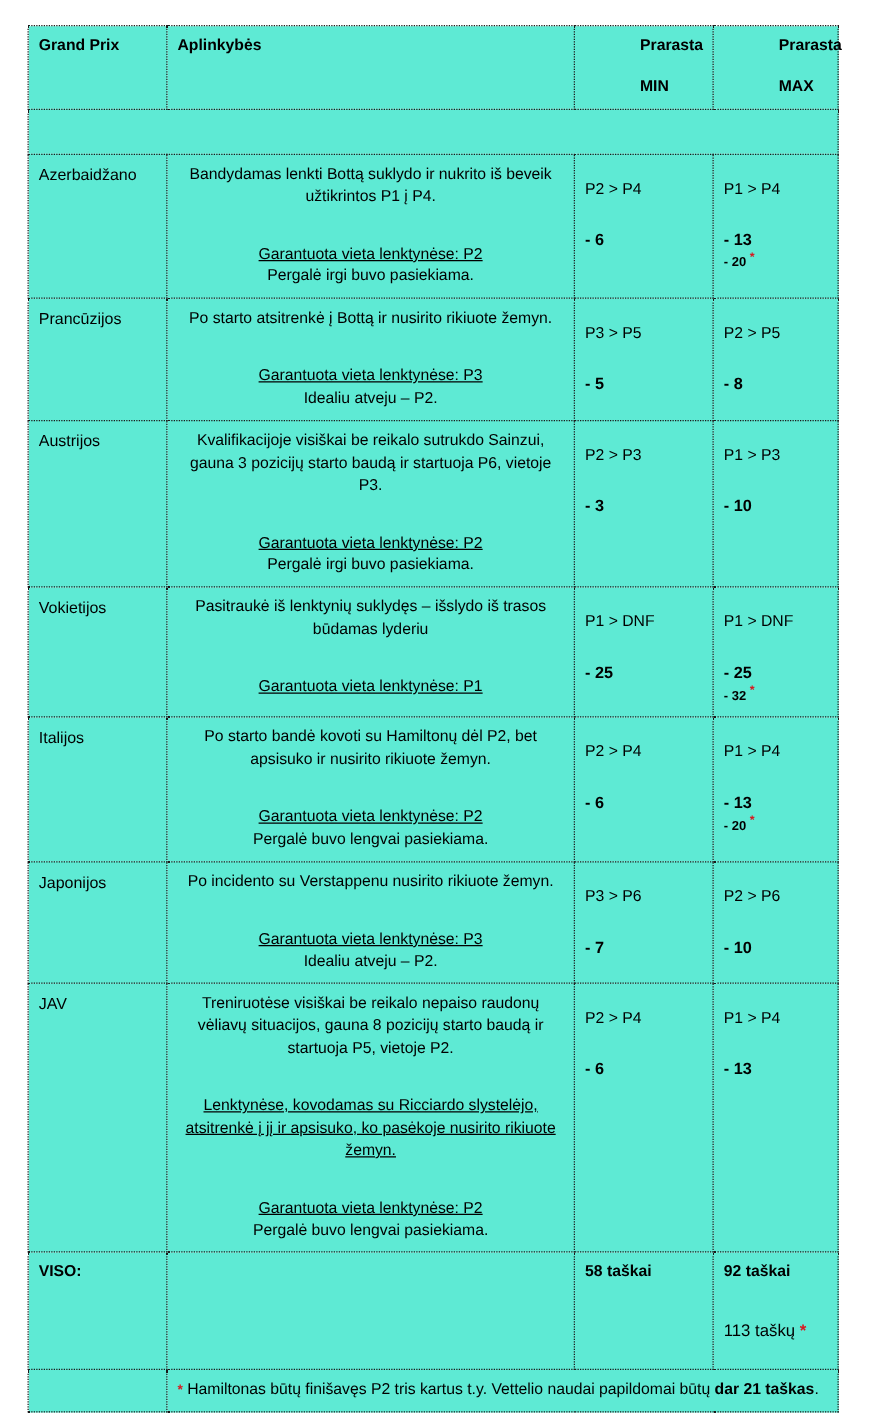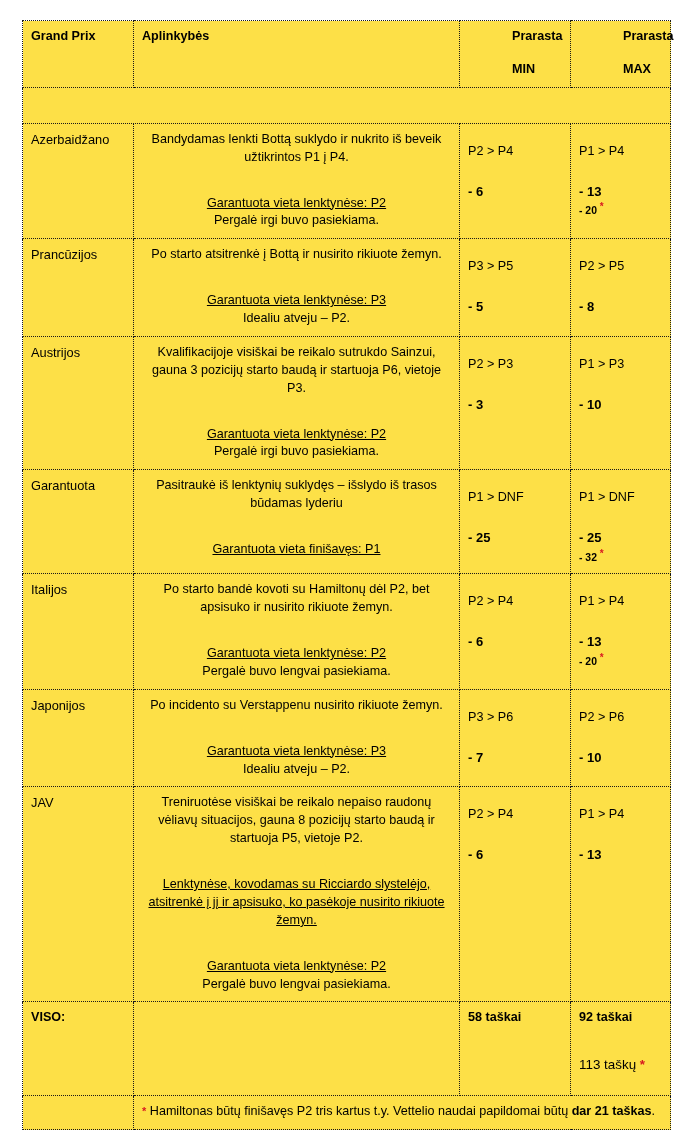--- a/index.html
+++ b/index.html
@@ -32,21 +32,21 @@
     table-layout: fixed;
     background: #ffffff;
   }
 
   table.grid td {
     border: 1px dotted #1a1a1a;
     vertical-align: top;
     padding: 7px 8px 8px 8px;
     font-size: 12.6px;
     line-height: 1.42;
-    background: #fde047;
+    background: #5eead4;
   }
 
   
   col.c-gp   { width: 111px; }
   col.c-desc { width: 326px; }
   col.c-min  { width: 111px; }
   col.c-max  { width: 100px; }
 
   
   .hdr td {
@@ -225,25 +225,25 @@
           <div class="loss">- 3</div>
         </td>
         <td>
           <div class="pos">P1 &gt; P3</div>
           <div class="loss">- 10</div>
         </td>
       </tr>
 
       <tr>
         <td>
-          <div class="gp-name">Garantuota</div>
+          <div class="gp-name">Vokietijos</div>
         </td>
         <td class="desc">
           <p>Pasitraukė iš lenktynių suklydęs – išslydo iš trasos būdamas lyderiu</p>
-          <p class="gap">Garantuota vieta finišavęs: P1</p>
+          <p class="gap">Garantuota vieta lenktynėse: P1</p>
         </td>
         <td>
           <div class="pos">P1 &gt; DNF</div>
           <div class="loss">- 25</div>
         </td>
         <td>
           <div class="pos">P1 &gt; DNF</div>
           <div class="loss">- 25</div>
           <div class="loss-sub"><span>- 32</span> <span class="star-sm">*</span></div>
         </td>

